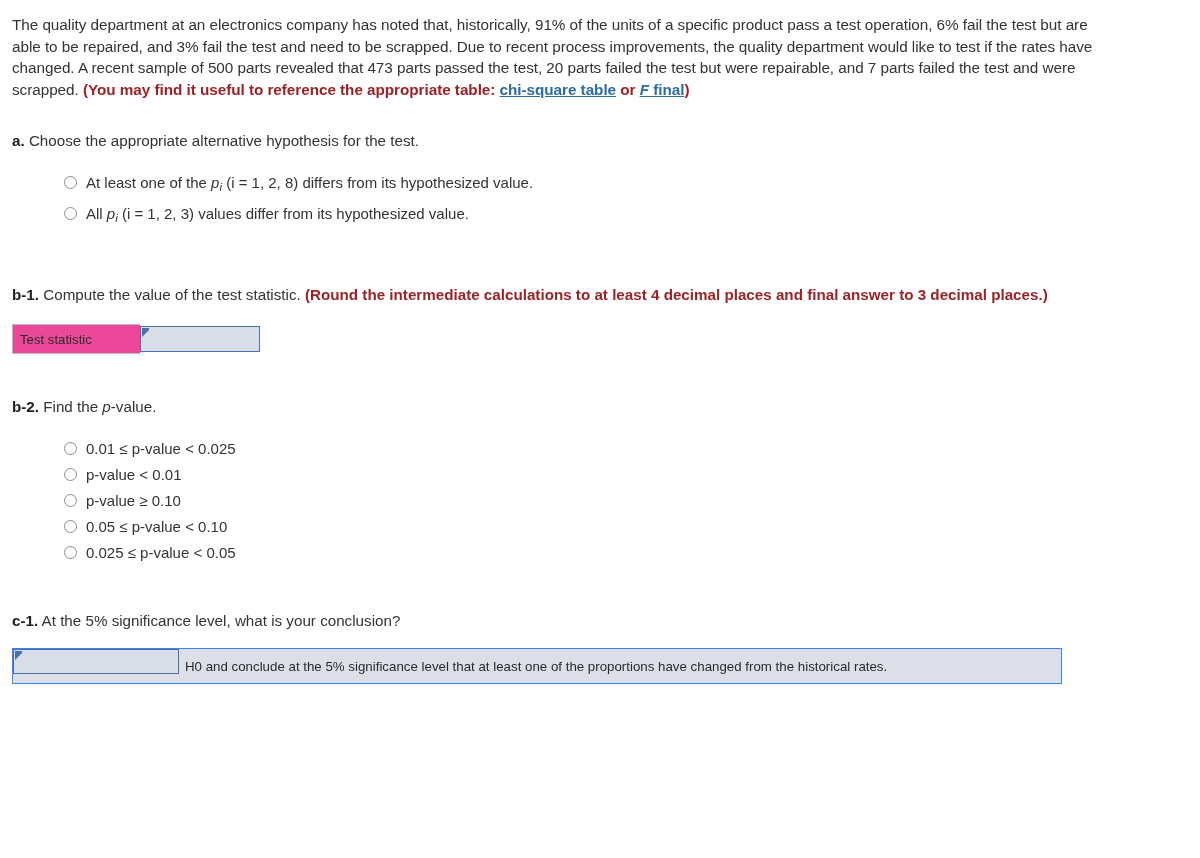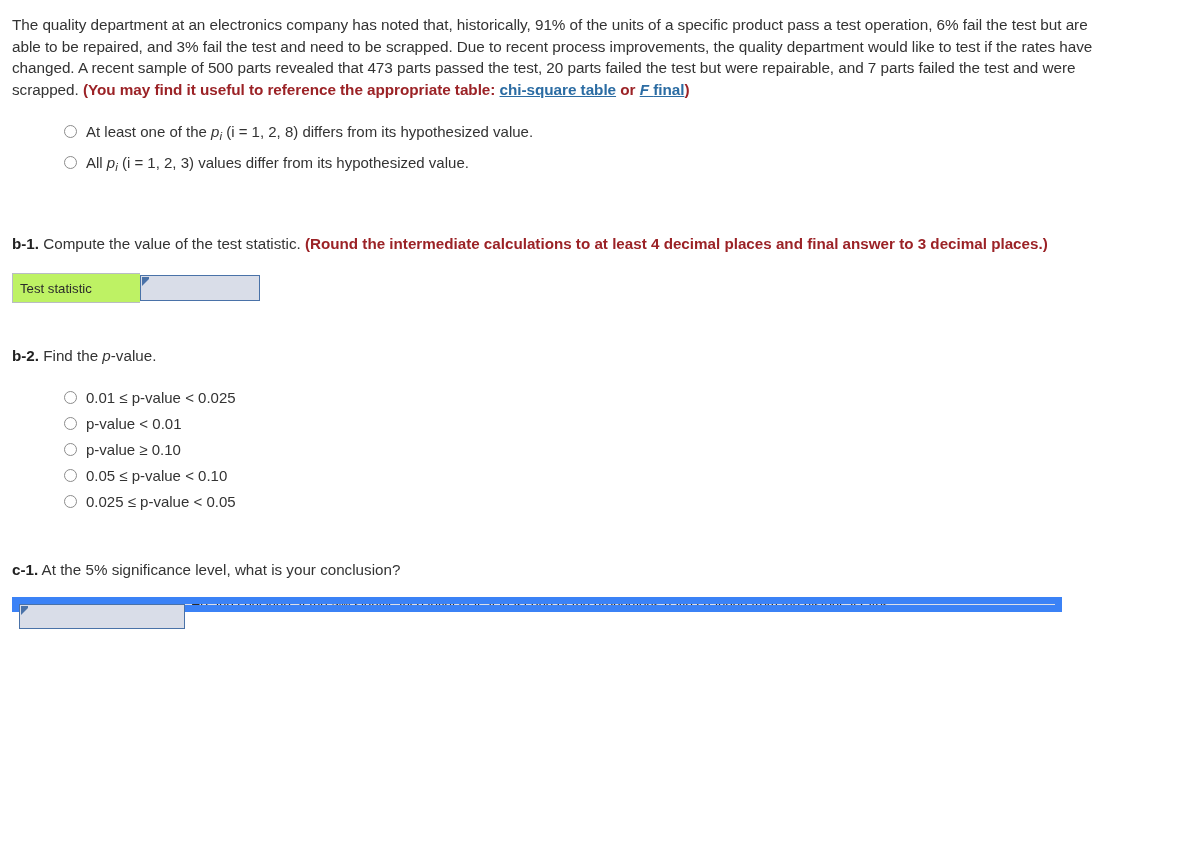--- a/index.html
+++ b/index.html
@@ -91,21 +91,21 @@
 
   
   .ans-table {
     margin-top: 19px;
     border-collapse: collapse;
     table-layout: fixed;
   }
   .ans-label-cell {
     width: 120px;
     height: 24px;
-    background: #bef264;
+    background: #ec4899;
     border: 1px solid #b9bcc4;
     border-right: none;
     font-size: 13.2px;
     color: #2b2b2b;
     padding: 2px 0 2px 7px;
     vertical-align: middle;
     white-space: nowrap;
   }
   .ans-input-cell {
     width: 120px;
@@ -132,24 +132,24 @@
     border-bottom: 7px solid transparent;
     border-top: 2px solid #4a72a8;
   }
 
   
   .concl-row {
     margin-top: 17px;
     display: flex;
     align-items: stretch;
     width: 1050px;
-    border: 7px solid #3b82f6;
+    border: 1px solid #3b82f6;
     box-sizing: border-box;
     background: #dcdfe8;
-    height: 15px;
+    height: 36px;
   }
   .concl-select {
     flex: none;
     box-sizing: border-box;
     width: 166px;
     height: 25px;
     background: #d9dde8;
     border: 1.4px solid #4a72a8;
     position: relative;
     cursor: pointer;
@@ -172,20 +172,24 @@
 <div class="page">
 
   <div class="stem">
     <span>The quality department at an electronics company has noted that, historically, 91% of the units of a specific product pass a test operation, 6% fail the test but are able to be repaired, and 3% fail the test and need to be scrapped. Due to recent process improvements, the quality department would like to test if the rates have changed. A recent sample of 500 parts revealed that 473 parts passed the test, 20 parts failed the test but were repairable, and 7 parts failed the test and were scrapped.</span>
     <span class="red-bold">(You may find it useful to reference the appropriate table:</span>
     <span class="link">chi-square table</span>
     <span class="red-bold">or</span>
     <span class="link"><span class="ital">F</span>&nbsp;<span>final</span></span><span class="red-bold">)</span>
   </div>
 
+  <div class="qpart part-a">
+    <span class="qlabel">a.</span>
+    <span>Choose the appropriate alternative hypothesis for the test.</span>
+  </div>
 
   <div class="options">
     <div class="option-row">
       <span class="radio"></span>
       <span class="option-label"><span>At least one of the </span><span class="pvar">p</span><span class="sub-i">i</span><span class="ital-i"> (i = 1, 2, 8) differs from its hypothesized value.</span></span>
     </div>
     <div class="option-row">
       <span class="radio"></span>
       <span class="option-label"><span>All </span><span class="pvar">p</span><span class="sub-i">i</span><span> (i = 1, 2, 3) values differ from its hypothesized value.</span></span>
     </div>

